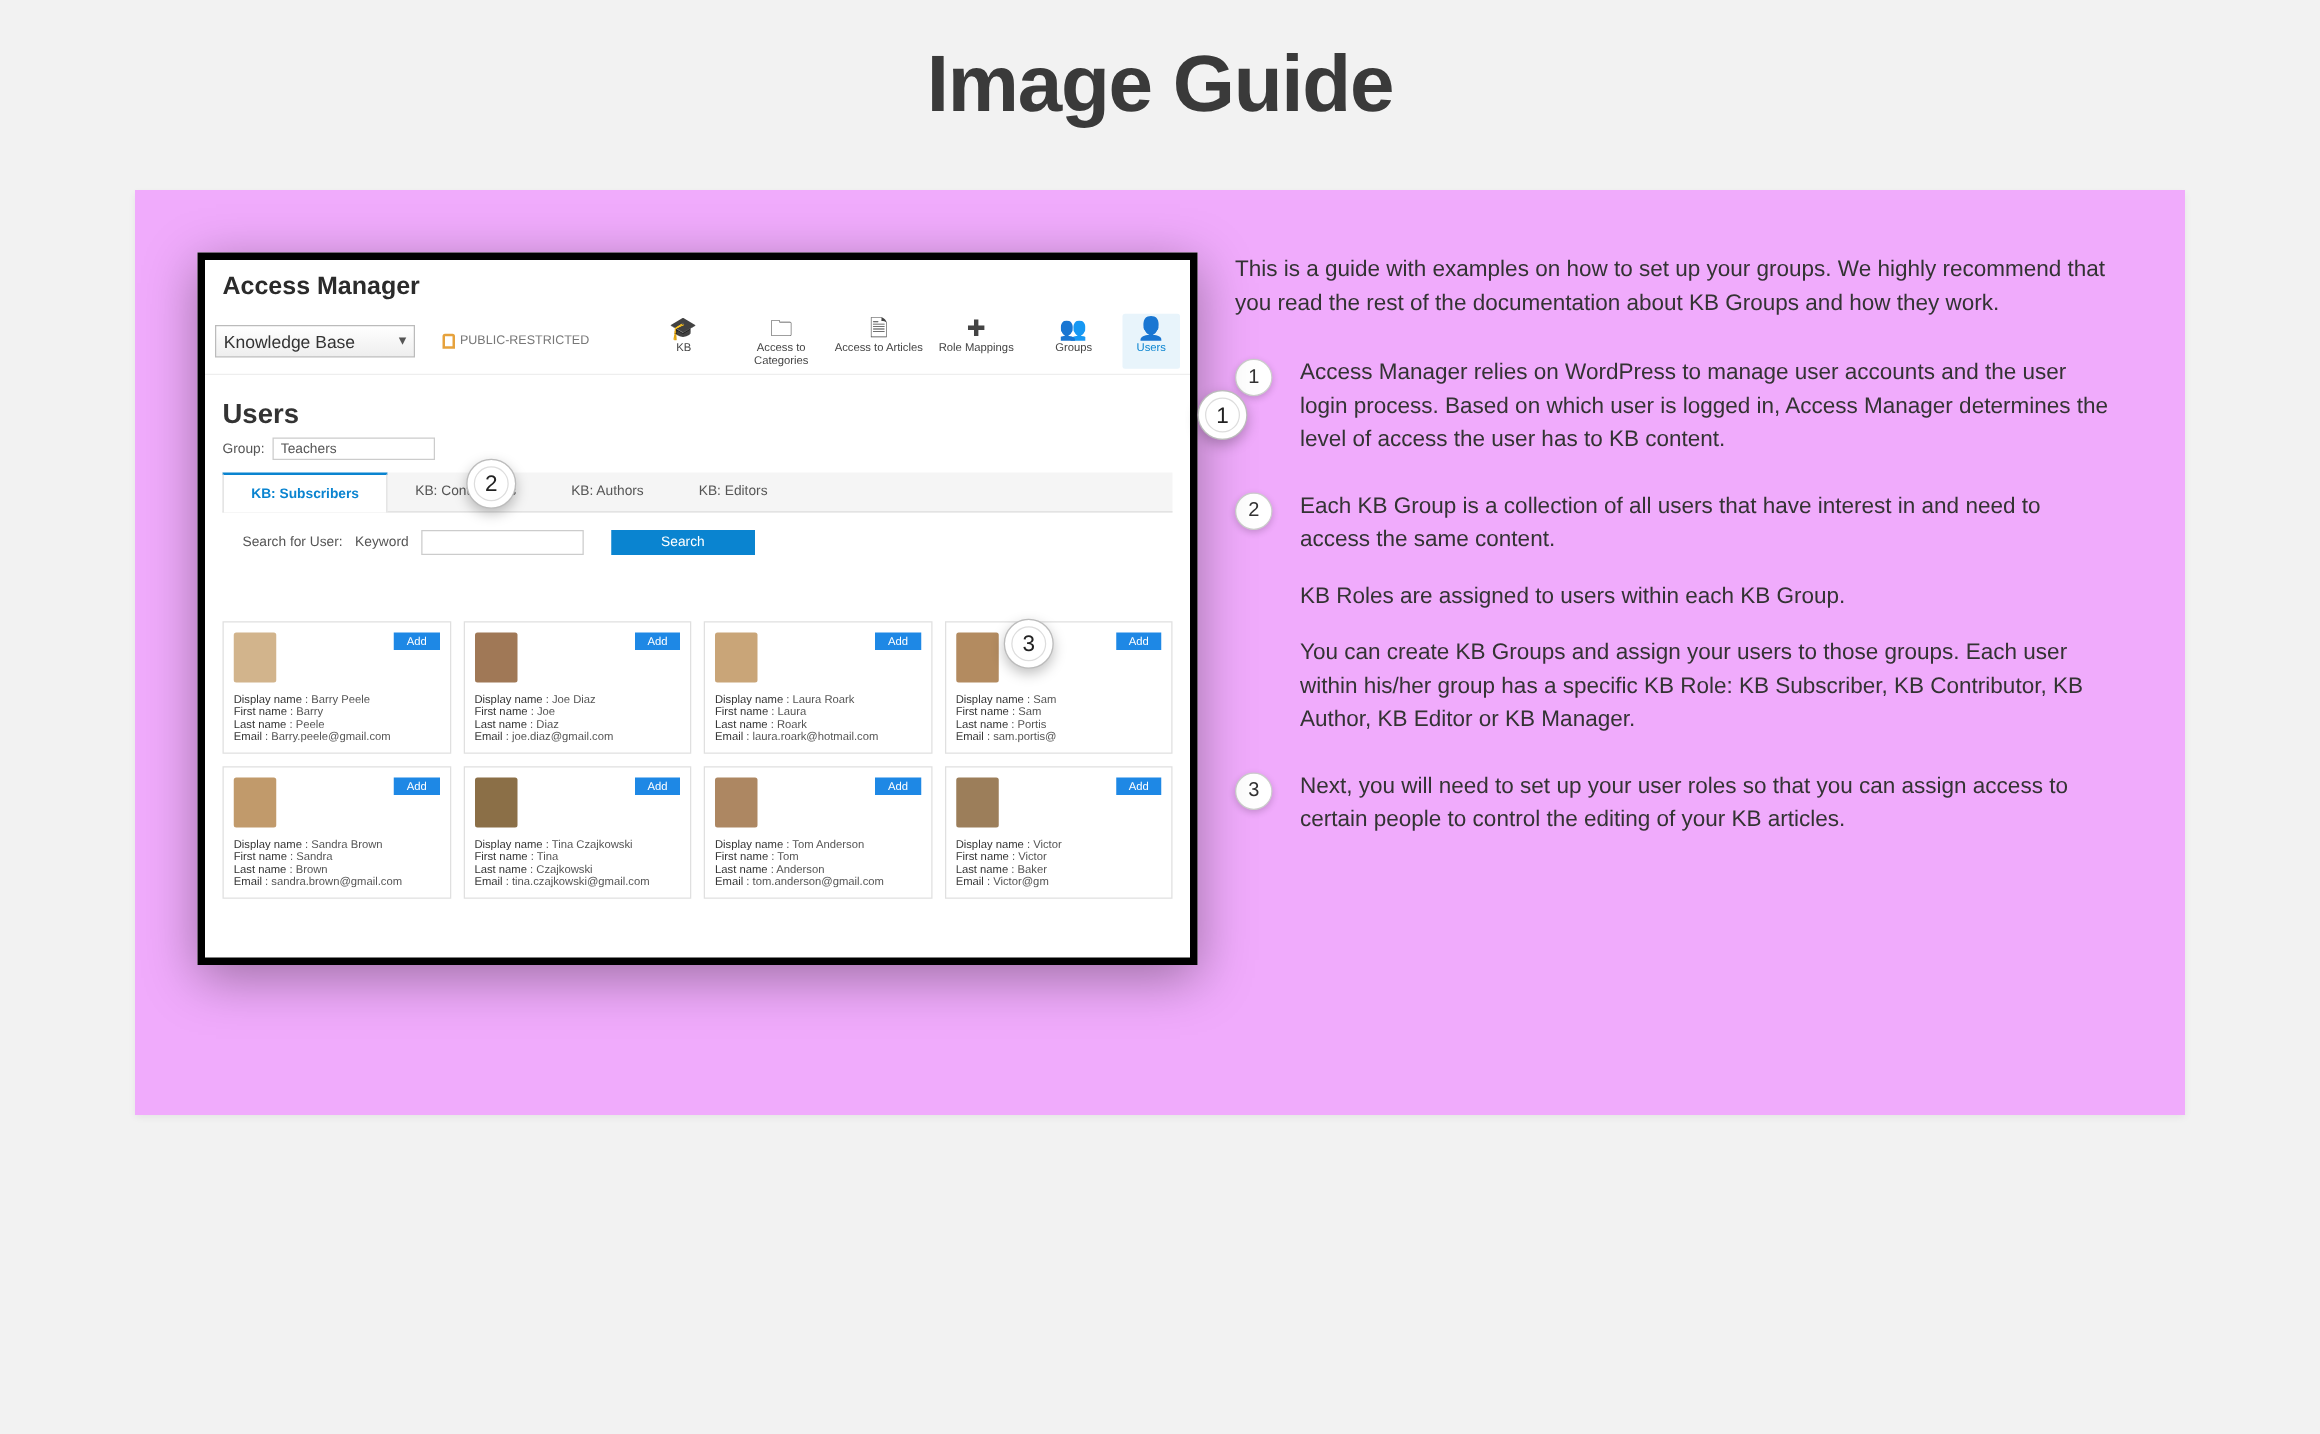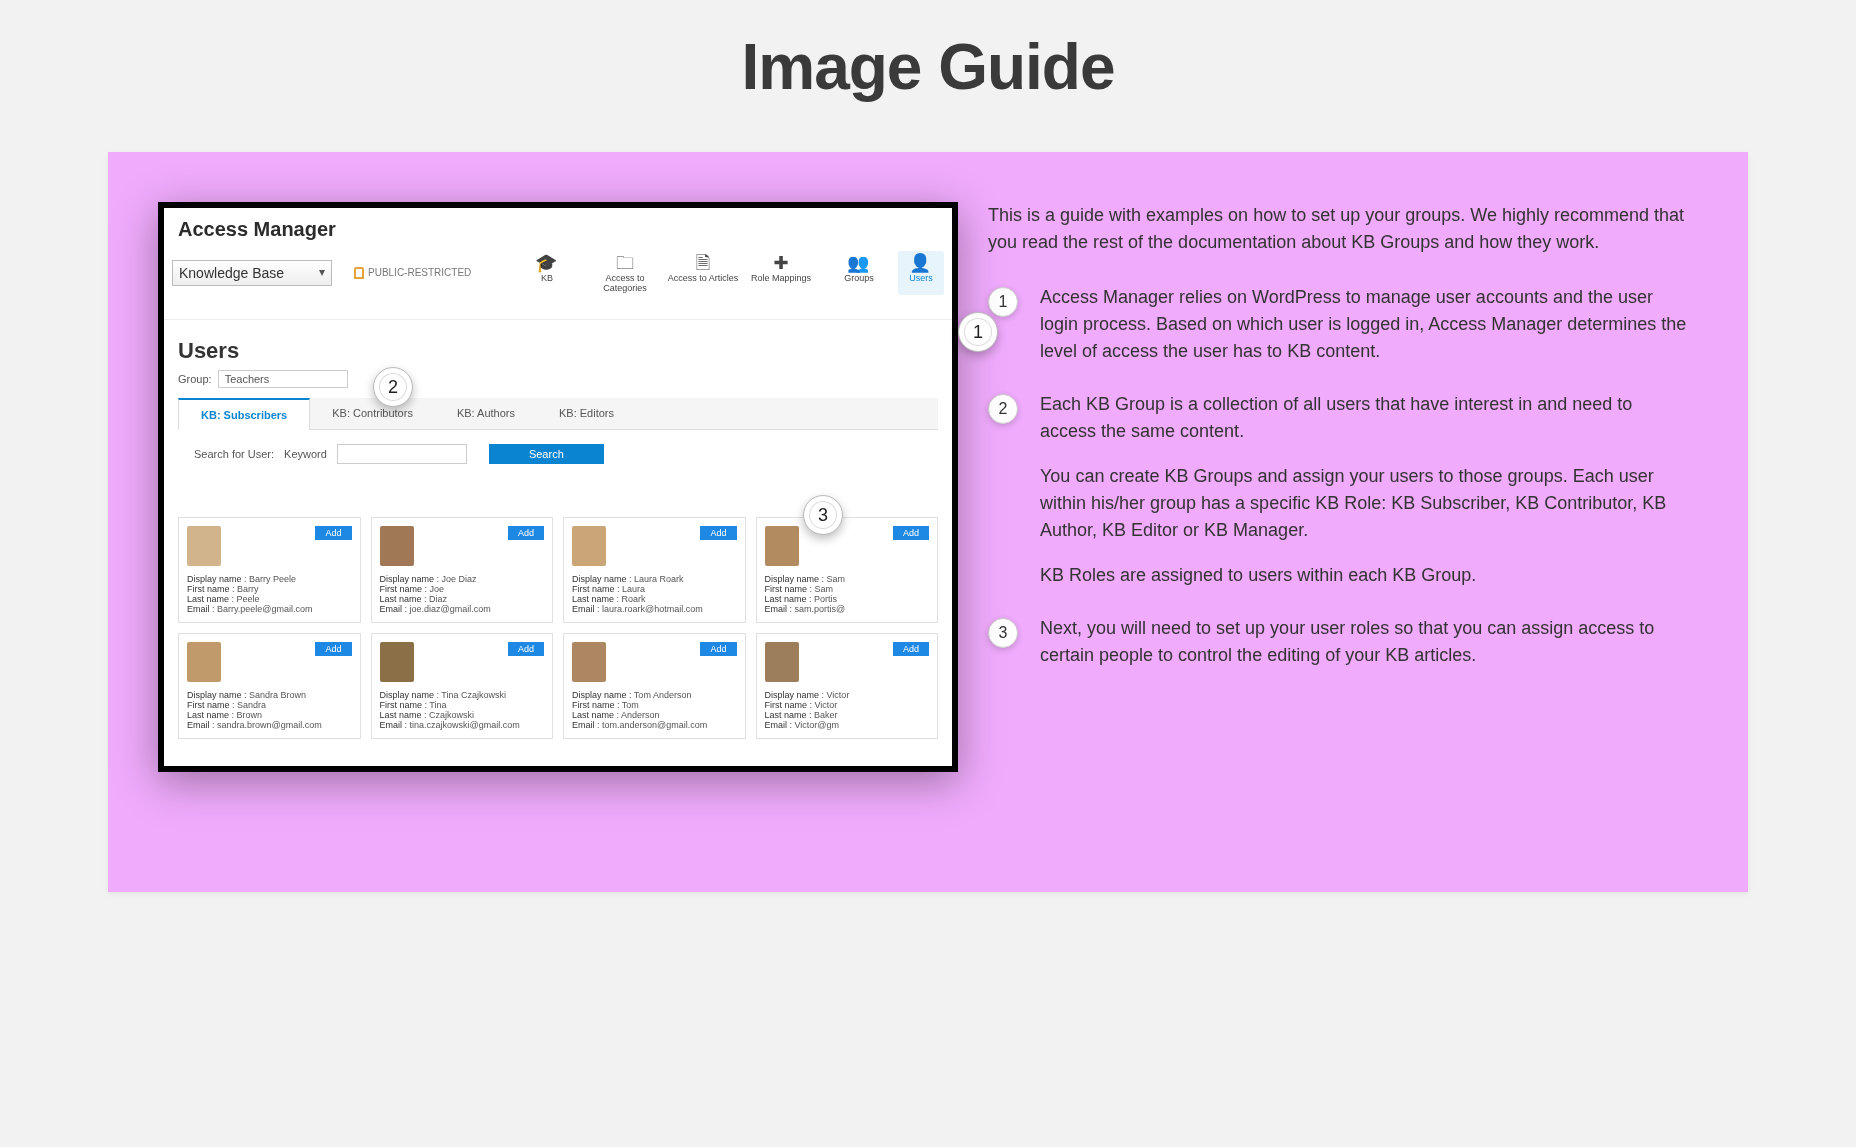--- a/index.html
+++ b/index.html
@@ -58,21 +58,21 @@
   .shot-title {
     padding: 10px 14px 6px 14px;
     font-size: 20px;
     font-weight: 700;
     color: #2b2b2b;
   }
   .toolbar {
     display: flex;
     align-items: center;
     border-bottom: 1px solid #eee;
-    padding: 4px 8px 24px 8px;
+    padding: 4px 8px 4px 8px;
     gap: 4px;
   }
   .kb-select {
     font-size: 14px;
     padding: 4px 6px;
     border: 1px solid #bbb;
     background: linear-gradient(#fff,#eee);
     position: relative;
     width: 160px;
   }
@@ -391,24 +391,24 @@
         </div>
       </div>
 
       <div class="step">
         <div class="step-bullet">2</div>
         <div class="step-body">
           <p>
             <span>Each </span><strong>KB Group</strong><span> is a collection of all </span><strong>users</strong><span> that have interest in and need to access </span><strong>the same content</strong><span>.</span>
           </p>
           <p>
-            <span>You can create KB Groups and assign your users to those groups. Each user within his/her group has a specific </span><strong>KB Role:</strong><span> KB Subscriber, KB Contributor, KB Author, KB Editor or KB Manager.</span>
+            <strong>KB Roles</strong><span> are assigned to users within each KB Group.</span>
           </p>
           <p>
-            <strong>KB Roles</strong><span> are assigned to users within each KB Group.</span>
+            <span>You can create KB Groups and assign your users to those groups. Each user within his/her group has a specific </span><strong>KB Role:</strong><span> KB Subscriber, KB Contributor, KB Author, KB Editor or KB Manager.</span>
           </p>
         </div>
       </div>
 
       <div class="step">
         <div class="step-bullet">3</div>
         <div class="step-body">
           <p>Next, you will need to set up your user roles so that you can assign access to certain people to control the editing of your KB articles.</p>
         </div>
       </div>

